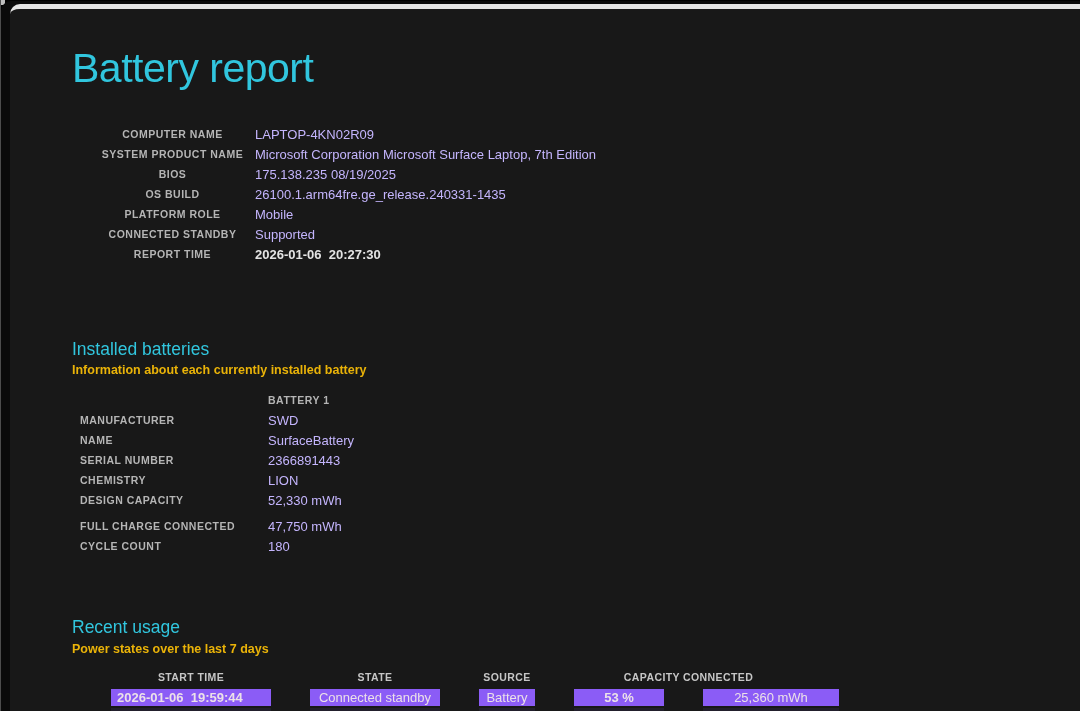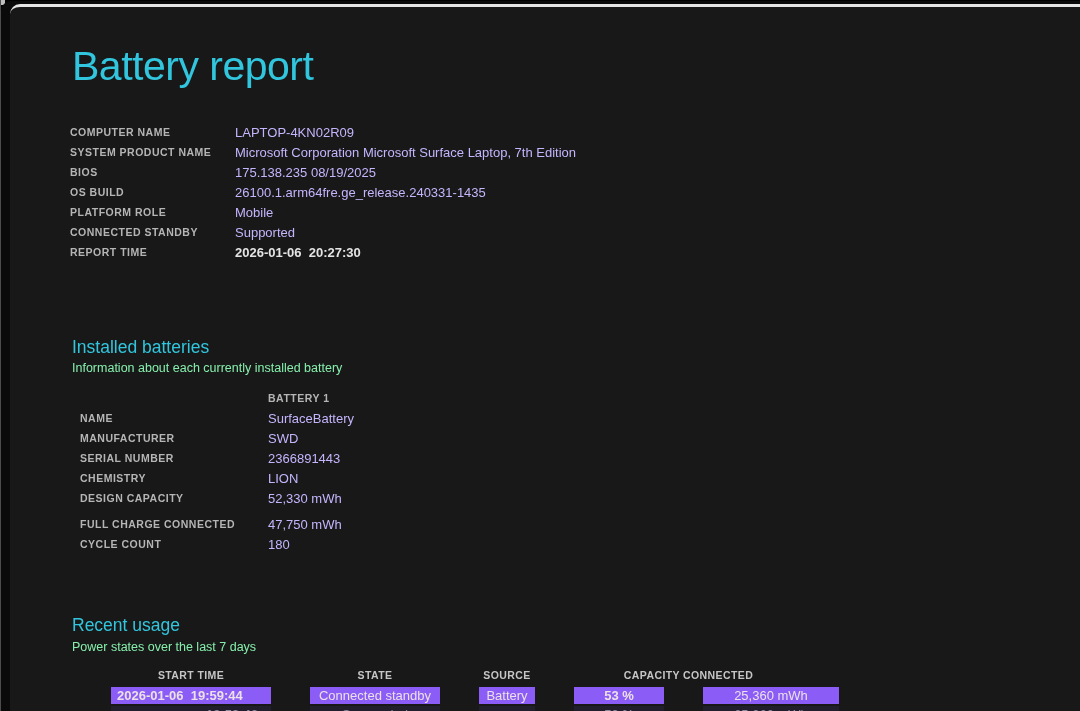--- a/index.html
+++ b/index.html
@@ -28,21 +28,21 @@
     left: 1px; top: 1px;
     width: 1079px; height: 710px;
     background: #0a0a0a;
     border-top-left-radius: 10px;
   }
   .panel {
     position: absolute;
     left: 10px; top: 4px;
     width: 1070px; height: 707px;
     background: #181818;
-    border-top: 3px solid #e5e5e5;
+    border-top: 5px solid #e5e5e5;
     border-top-left-radius: 10px;
     box-sizing: border-box;
     overflow: hidden;
   }
   .page-title {
     position: absolute;
     left: 62px; top: 34px;
     font-size: 41px;
     font-weight: 300;
     letter-spacing: -0.5px;
@@ -59,21 +59,21 @@
     letter-spacing: 0.5px;
     color: #b5b5b5;
     white-space: nowrap;
   }
   .kv-value {
     font-size: 13px;
     color: #c4b5fd;
     white-space: pre;
   }
   .kv-value.bold { font-weight: bold; color: #e4e4e4; }
-  #system-info { left: 60px; top: 115px; }
+  #system-info { left: 80px; top: 115px; text-align: center; }
   #system-info .kv-label { width: 165px; flex: 0 0 165px; }
   #battery-list { left: 70px; top: 381px; }
   #battery-list .kv-label { width: 188px; flex: 0 0 188px; }
   .col-header {
     font-size: 10.5px;
     font-weight: bold;
     letter-spacing: 0.5px;
     color: #b5b5b5;
   }
   .kv-row.group-gap { margin-top: 6px; }
@@ -82,22 +82,23 @@
     left: 62px;
     font-size: 17.5px;
     font-weight: 400;
     color: #31c6de;
     white-space: nowrap;
   }
   .section-subtitle {
     position: absolute;
     left: 62px;
     font-size: 12.5px;
-    color: #86efac;
-    white-space: nowrap;
+    color: #eab308;
+    white-space: nowrap;
+    font-weight: bold;
   }
   #ib-heading { top: 330px; }
   #ib-subtitle { top: 354px; }
   #ru-heading { top: 608px; }
   #ru-subtitle { top: 633px; }
   
   .usage-table {
     position: absolute;
     left: 65px; top: 661px;
     width: 584px;
@@ -179,26 +180,26 @@
 
   <div class="section-heading" id="ib-heading">Installed batteries</div>
   <div class="section-subtitle" id="ib-subtitle">Information about each currently installed battery</div>
 
   <div class="kv-list" id="battery-list">
     <div class="kv-row">
       <div class="kv-label"></div>
       <div class="col-header">BATTERY 1</div>
     </div>
     <div class="kv-row">
+      <div class="kv-label">MANUFACTURER</div>
+      <div class="kv-value">SWD</div>
+    </div>
+    <div class="kv-row">
       <div class="kv-label">NAME</div>
       <div class="kv-value">SurfaceBattery</div>
-    </div>
-    <div class="kv-row">
-      <div class="kv-label">MANUFACTURER</div>
-      <div class="kv-value">SWD</div>
     </div>
     <div class="kv-row">
       <div class="kv-label">SERIAL NUMBER</div>
       <div class="kv-value">2366891443</div>
     </div>
     <div class="kv-row">
       <div class="kv-label">CHEMISTRY</div>
       <div class="kv-value">LION</div>
     </div>
     <div class="kv-row">

